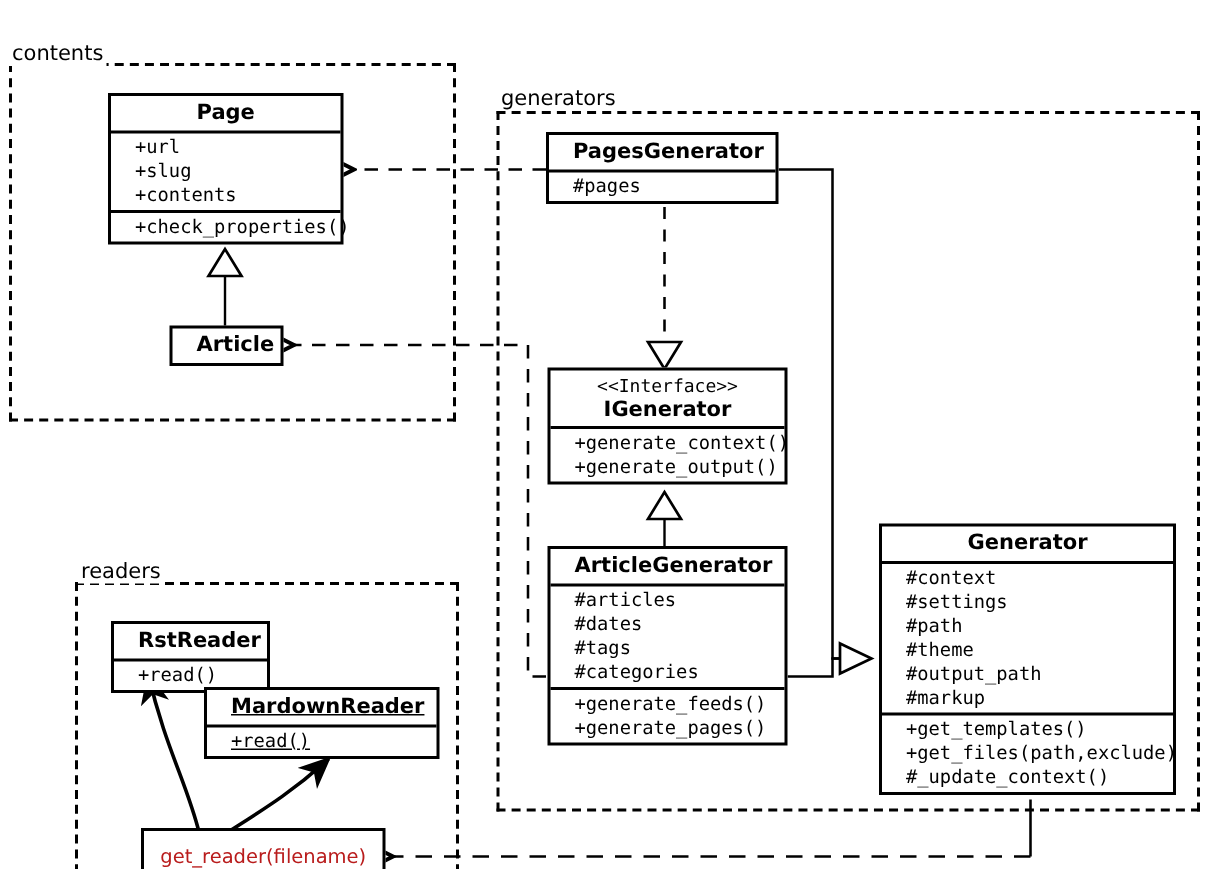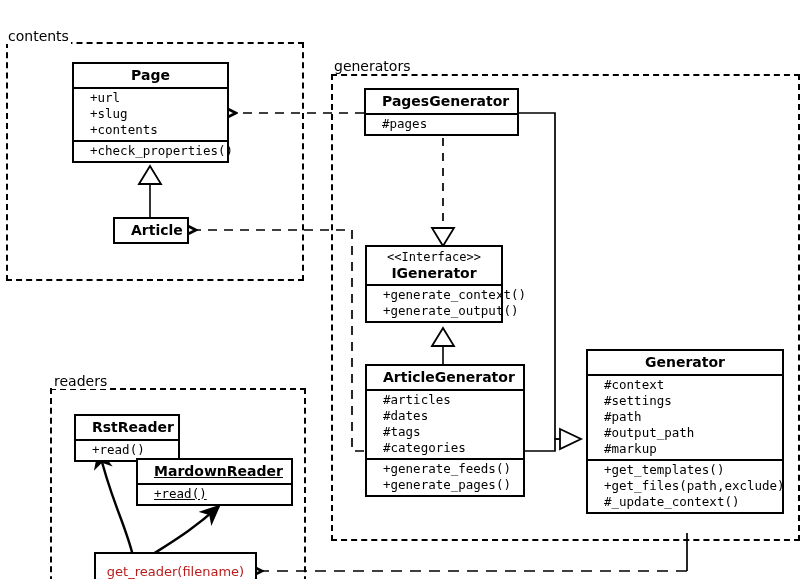--- a/index.html
+++ b/index.html
@@ -188,21 +188,21 @@
     <div class="name">Article</div>
   </div>
 
   <div class="uml" style="left:364px; top:60px; width:155px;">
     <div class="name">PagesGenerator</div>
     <div class="sect">
       <div class="row">#pages</div>
     </div>
   </div>
 
-  <div class="uml" style="left:365px; top:217px; width:138px;">
+  <div class="uml" style="left:365px; top:217px; width:160px;">
     <div class="name" style="padding-bottom:2px;">
       <div class="stereo">&lt;&lt;Interface&gt;&gt;</div>
       <div>IGenerator</div>
     </div>
     <div class="sect">
       <div class="row">+generate_context()</div>
       <div class="row">+generate_output()</div>
     </div>
   </div>
 
@@ -219,20 +219,21 @@
       <div class="row">+generate_pages()</div>
     </div>
   </div>
 
   <div class="uml" style="left:586px; top:321px; width:198px;">
     <div class="name">Generator</div>
     <div class="sect">
       <div class="row">#context</div>
       <div class="row">#settings</div>
       <div class="row">#path</div>
+      <div class="row">#theme</div>
       <div class="row">#output_path</div>
       <div class="row">#markup</div>
     </div>
     <div class="sect">
       <div class="row">+get_templates()</div>
       <div class="row">+get_files(path,exclude)</div>
       <div class="row">#_update_context()</div>
     </div>
   </div>
 

